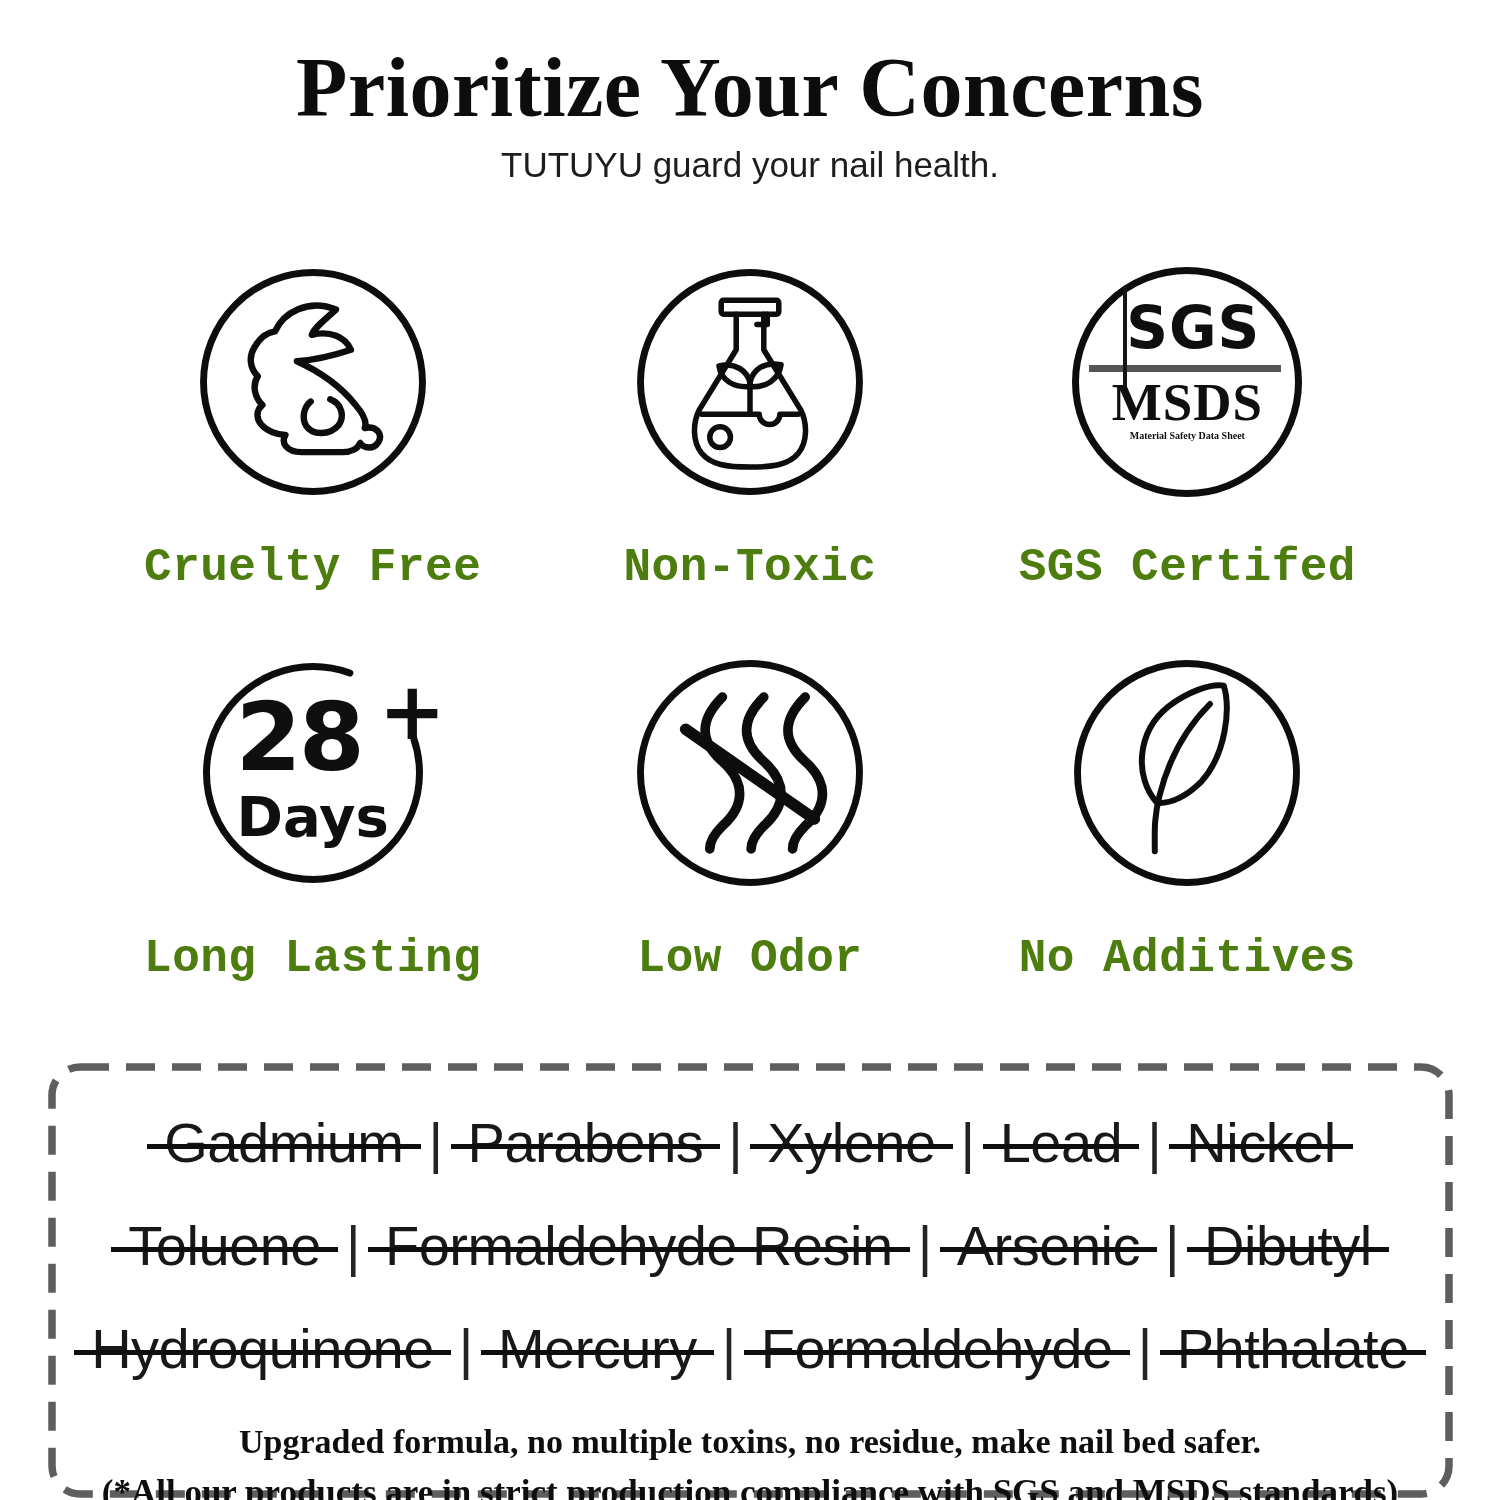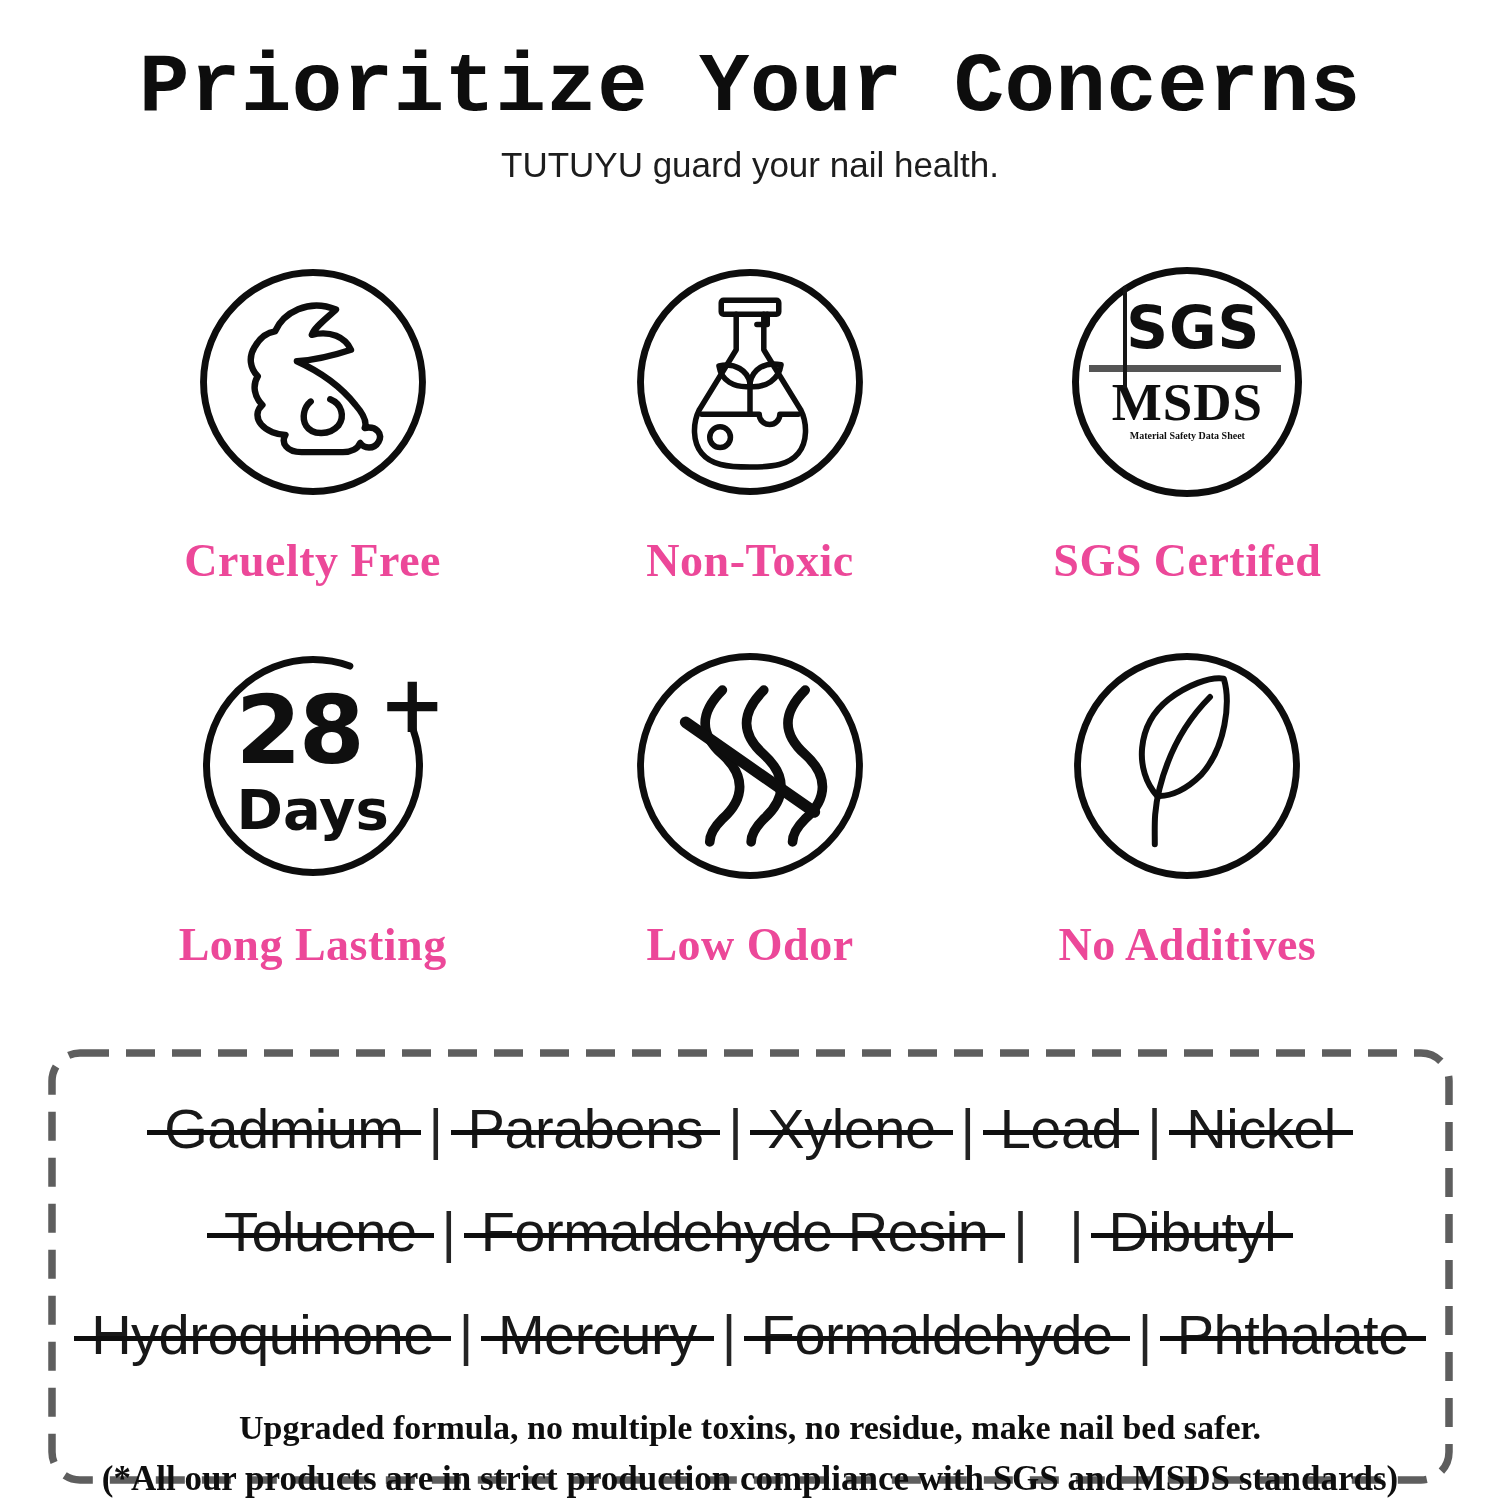--- a/index.html
+++ b/index.html
@@ -1,32 +1,32 @@
 <!DOCTYPE html>
 <html><head>
 <meta charset="utf-8">
 <style>
   html,body{margin:0;padding:0;background:#fff;}
   .canvas{position:relative;width:1500px;height:1500px;background:#ffffff;overflow:hidden;
           font-family:"Liberation Sans",sans-serif;color:#111;}
 
   
   header{text-align:center;padding-top:44px;}
-  .title{font-family:Liberation Mono, monospace;font-weight:700;font-size:84px;line-height:1.04;
+  .title{font-family:Liberation Serif, serif;font-weight:700;font-size:84px;line-height:1.04;
          letter-spacing:.5px;color:#0d0d0d;margin:0;}
   .subtitle{font-family:"Liberation Sans",sans-serif;font-size:35px;color:#1d1d1d;margin:14px 0 0 0;}
 
   
   .grid{width:1312px;margin:82px auto 0;display:grid;grid-template-columns:repeat(3,1fr);
         row-gap:64px;justify-items:center;}
   .card{display:flex;flex-direction:column;align-items:center;gap:23px;}
   .icon-wrap{width:230px;height:230px;position:relative;}
   .icon-wrap svg{width:100%;height:100%;display:block;}
-  .label{margin-top:14px;font-family:Liberation Serif, serif;font-weight:700;font-size:46px;
-         letter-spacing:.5px;color:#ec4899;white-space:nowrap;}
+  .label{margin-top:22px;font-family:Liberation Mono, monospace;font-weight:700;font-size:46px;
+         letter-spacing:.5px;color:#4d7c0f;white-space:nowrap;}
 
   
   .badge-circle{width:230px;height:230px;box-sizing:border-box;position:relative;}
   .badge-border{border:7px solid #0d0d0d;border-radius:50%;}
 
   
   .sgs-vline{position:absolute;left:44px;top:12px;width:3.5px;height:102px;background:#161616;}
   .sgs-word{margin-top:25px;text-align:center;padding-left:12px;font-family:"DejaVu Sans",sans-serif;
             font-weight:700;font-size:58px;line-height:1;letter-spacing:1px;color:#0f0f0f;}
   .sgs-bar{margin:8px 0 0 10px;width:192px;height:7px;background:#555555;}
@@ -192,20 +192,21 @@
           <span class="sep">|</span>
           <span class="strike">Lead</span>
           <span class="sep">|</span>
           <span class="strike">Nickel</span>
         </div>
         <div class="toxin-row">
           <span class="strike">Toluene</span>
           <span class="sep">|</span>
           <span class="strike">Formaldehyde Resin</span>
           <span class="sep">|</span>
+          <span class="strike">Arsenic</span>
           <span class="sep">|</span>
           <span class="strike">Dibutyl</span>
         </div>
         <div class="toxin-row">
           <span class="strike">Hydroquinone</span>
           <span class="sep">|</span>
           <span class="strike">Mercury</span>
           <span class="sep">|</span>
           <span class="strike">Formaldehyde</span>
           <span class="sep">|</span>

